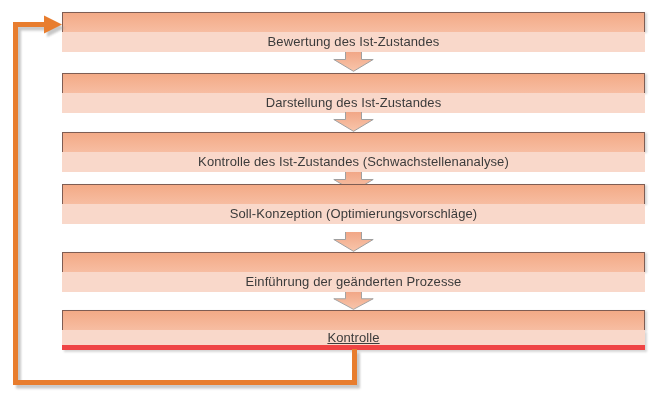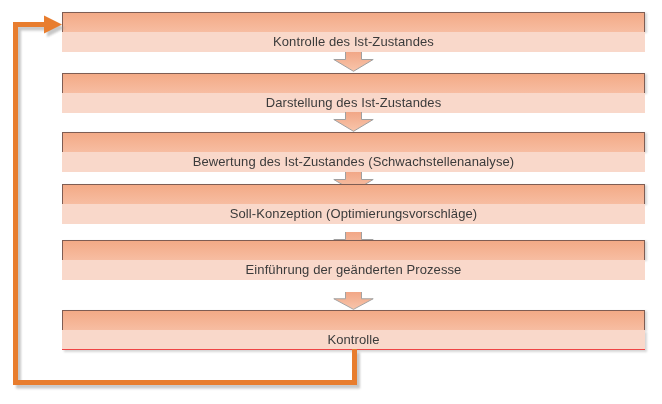--- a/index.html
+++ b/index.html
@@ -14,38 +14,39 @@
     border:1px solid #7f5d53; border-bottom:none;
     box-shadow:2px 1px 2px rgba(140,140,140,0.35);
   }
   .band-light {
     box-sizing:border-box; height:20px; background:#f9d8ca;
     display:flex; align-items:center; justify-content:center;
     font-size:13px; line-height:20px; color:#3b3b3b; letter-spacing:0.1px;
     white-space:nowrap;
   }
   .step.last .band-light {
-    border-bottom:1px solid #ef4444;
+    border-bottom:5px solid #ef4444;
     box-shadow:2px 2px 2px rgba(140,140,140,0.35);
+    text-decoration:underline;
   }
   .down-arrow { position:absolute; left:333px; width:41px; height:20px; }
   .down-arrow.short { height:18px; }
   .loop-overlay {
     position:absolute; left:0; top:0; width:662px; height:404px;
     pointer-events:none;
   }
 </style>
 </head>
 <body>
 
 <div class="canvas">
 
   <div class="step" style="top:12px">
     <div class="band-dark"></div>
-    <div class="band-light">Kontrolle des Ist-Zustandes</div>
+    <div class="band-light">Bewertung des Ist-Zustandes</div>
   </div>
 
   <svg class="down-arrow" style="top:52px" viewBox="0 0 41 20">
     <defs>
         <linearGradient id="ag1" x1="0" y1="0" x2="0" y2="1">
       <stop offset="0" stop-color="#f1a584"></stop>
           <stop offset="1" stop-color="#f8c5ab"></stop>
     </linearGradient>
       </defs>
     <polygon points="12.5,-1 28.5,-1 28.5,7.5 40.2,7.5 20.5,19.3 0.8,7.5 12.5,7.5" fill="url(#ag1)" stroke="#a0a0a0" stroke-width="1"></polygon>
@@ -61,21 +62,21 @@
         <linearGradient id="ag2" x1="0" y1="0" x2="0" y2="1">
       <stop offset="0" stop-color="#f1a584"></stop>
           <stop offset="1" stop-color="#f8c5ab"></stop>
     </linearGradient>
       </defs>
     <polygon points="12.5,-1 28.5,-1 28.5,7.5 40.2,7.5 20.5,19.3 0.8,7.5 12.5,7.5" fill="url(#ag2)" stroke="#a0a0a0" stroke-width="1"></polygon>
   </svg>
 
   <div class="step" style="top:132px">
     <div class="band-dark"></div>
-    <div class="band-light">Bewertung des Ist-Zustandes (Schwachstellenanalyse)</div>
+    <div class="band-light">Kontrolle des Ist-Zustandes (Schwachstellenanalyse)</div>
   </div>
 
   <svg class="down-arrow" style="top:172px" viewBox="0 0 41 20">
     <defs>
         <linearGradient id="ag3" x1="0" y1="0" x2="0" y2="1">
       <stop offset="0" stop-color="#f1a584"></stop>
           <stop offset="1" stop-color="#f8c5ab"></stop>
     </linearGradient>
       </defs>
     <polygon points="12.5,-1 28.5,-1 28.5,7.5 40.2,7.5 20.5,19.3 0.8,7.5 12.5,7.5" fill="url(#ag3)" stroke="#a0a0a0" stroke-width="1"></polygon>
@@ -89,21 +90,21 @@
   <svg class="down-arrow" style="top:232px" viewBox="0 0 41 20">
     <defs>
         <linearGradient id="ag4" x1="0" y1="0" x2="0" y2="1">
       <stop offset="0" stop-color="#f1a584"></stop>
           <stop offset="1" stop-color="#f8c5ab"></stop>
     </linearGradient>
       </defs>
     <polygon points="12.5,-1 28.5,-1 28.5,7.5 40.2,7.5 20.5,19.3 0.8,7.5 12.5,7.5" fill="url(#ag4)" stroke="#a0a0a0" stroke-width="1"></polygon>
   </svg>
 
-  <div class="step" style="top:240px">
+  <div class="step" style="top:252px">
     <div class="band-dark"></div>
     <div class="band-light">Einführung der geänderten Prozesse</div>
   </div>
 
   <svg class="down-arrow short" style="top:292px" viewBox="0 0 41 20" preserveAspectRatio="none">
     <defs>
         <linearGradient id="ag5" x1="0" y1="0" x2="0" y2="1">
       <stop offset="0" stop-color="#f1a584"></stop>
           <stop offset="1" stop-color="#f8c5ab"></stop>
     </linearGradient>

